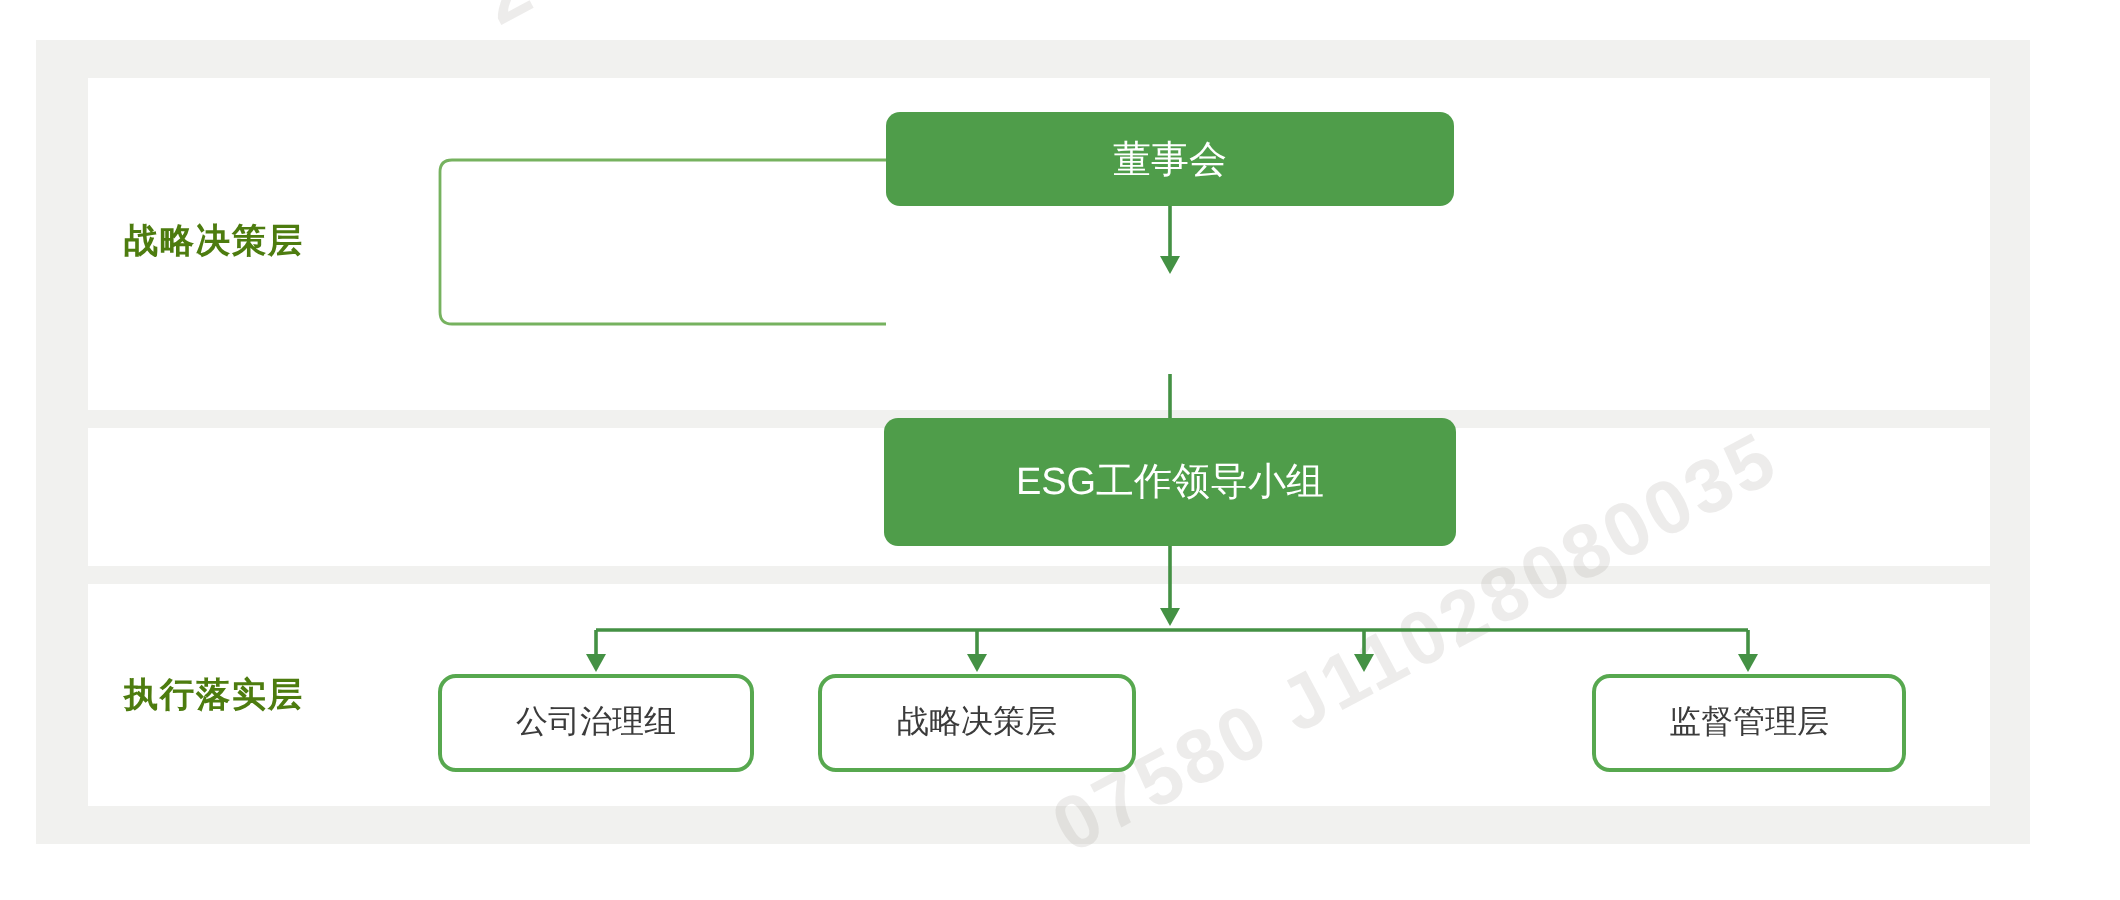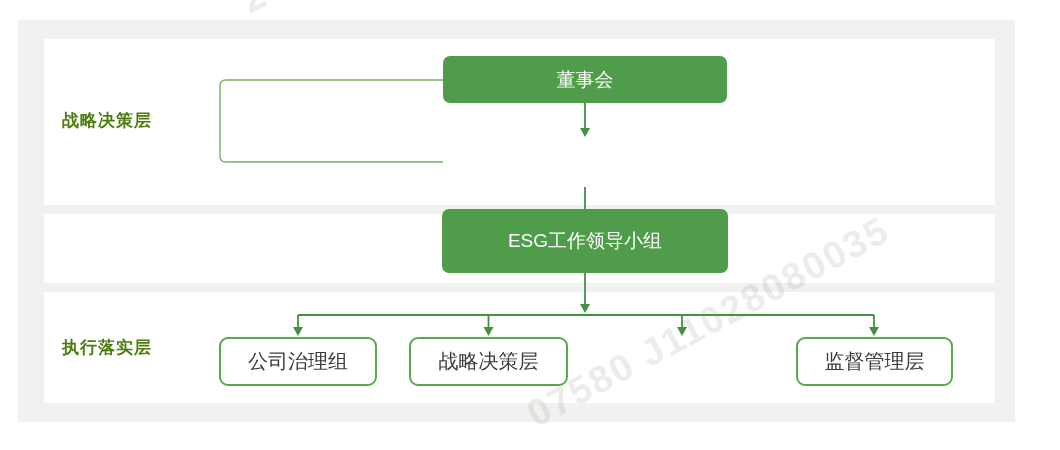--- a/index.html
+++ b/index.html
@@ -29,21 +29,21 @@
   .label-3 { top:337px; }
 
   .node {
     position:absolute; z-index:3; display:flex; align-items:center; justify-content:center;
     white-space:nowrap; box-sizing:border-box;
   }
   .node-green {
     background:#4f9d4a; color:#ffffff; font-size:19px; border-radius:7px;
   }
   .node-outline {
-    background:#ffffff; color:#3b3b3b; font-size:20px;
+    background:#ffffff; color:#3b3b3b; font-size:16px;
     border:2px solid #57a84f; border-radius:9px;
   }
 
   .connector-layer {
     position:absolute; left:0; top:0; z-index:2; pointer-events:none;
   }
 
   .wm {
     position:absolute; z-index:1; white-space:nowrap; pointer-events:none;
     color:rgba(150,144,136,0.17); font-size:38px; font-weight:bold;

